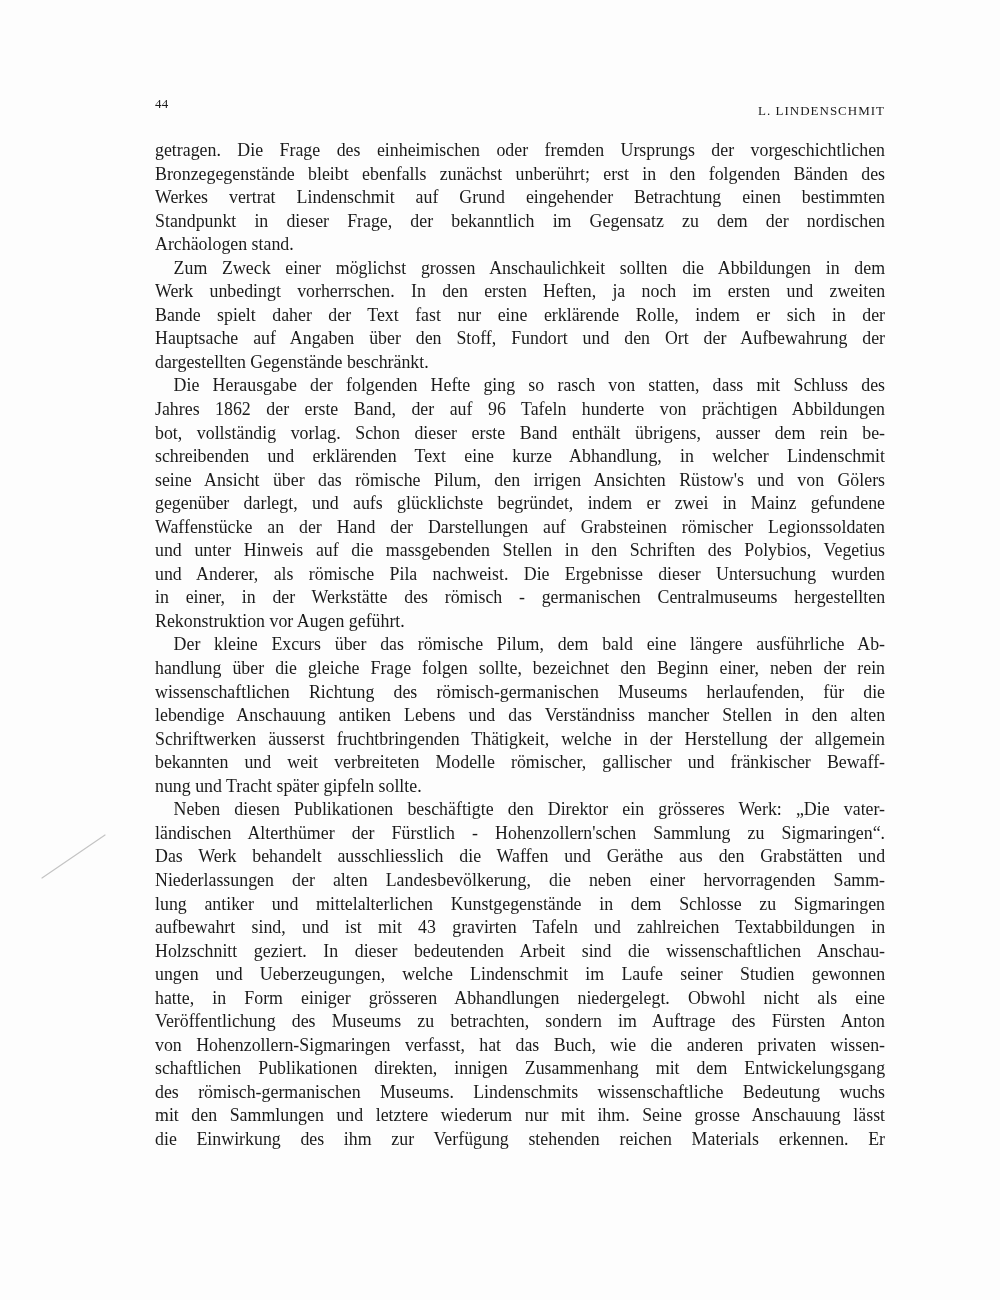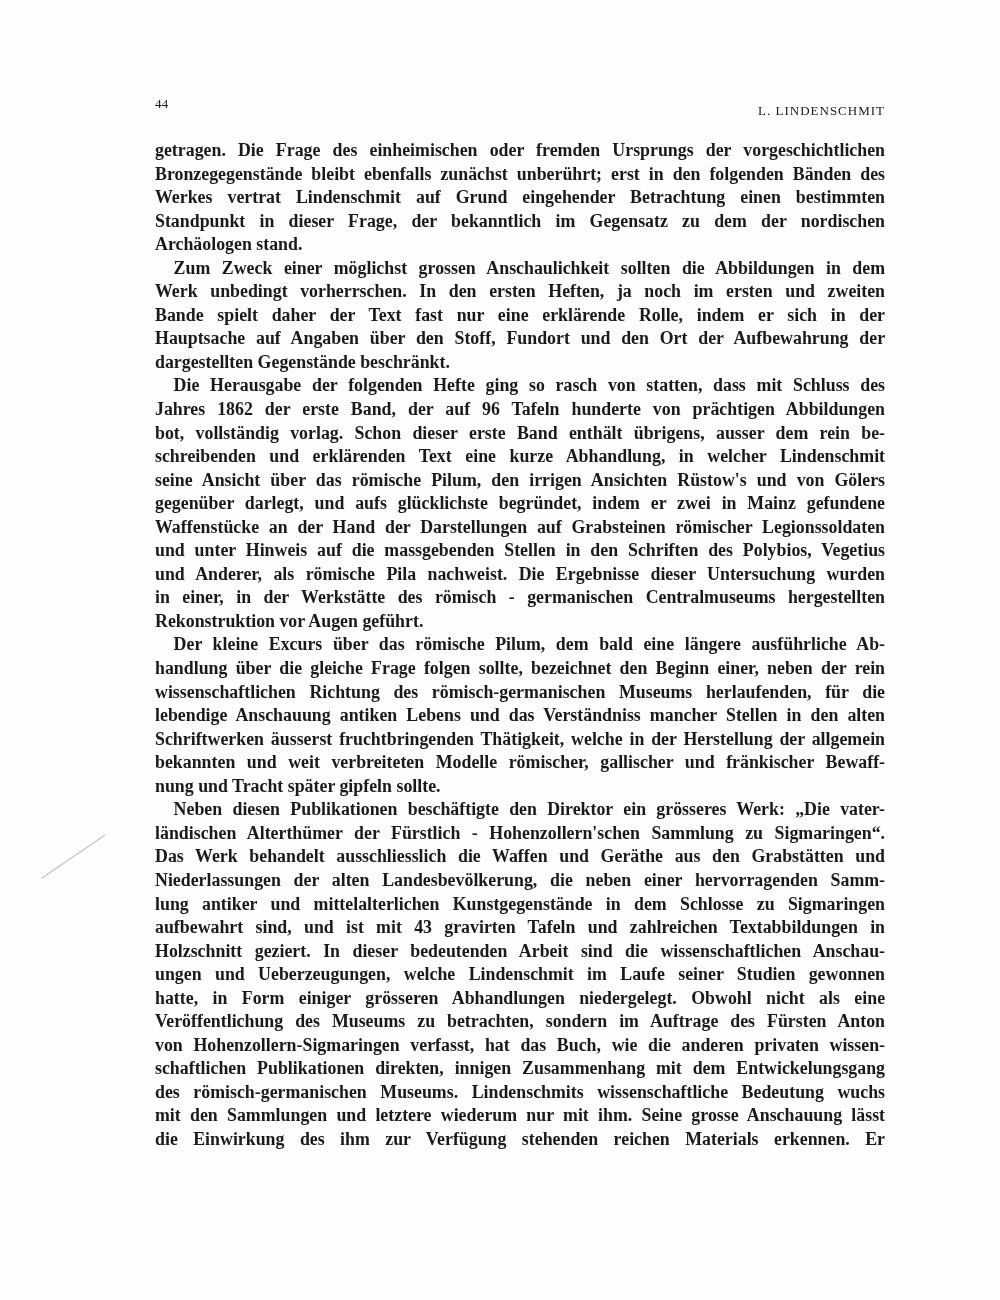--- a/index.html
+++ b/index.html
@@ -42,21 +42,20 @@
       letter-spacing: 1px;
     }
     .body-text {
       position: absolute;
       top: 138px;
       left: 155px;
       width: 730px;
     }
     .paragraph {
       margin: 0;
-      font-weight: bold;
     }
     .line {
       display: block;
       height: 23.55px;
       line-height: 23.55px;
       font-size: 19.2px;
       text-align: justify;
       text-align-last: justify;
       white-space: nowrap;
       overflow: visible;

